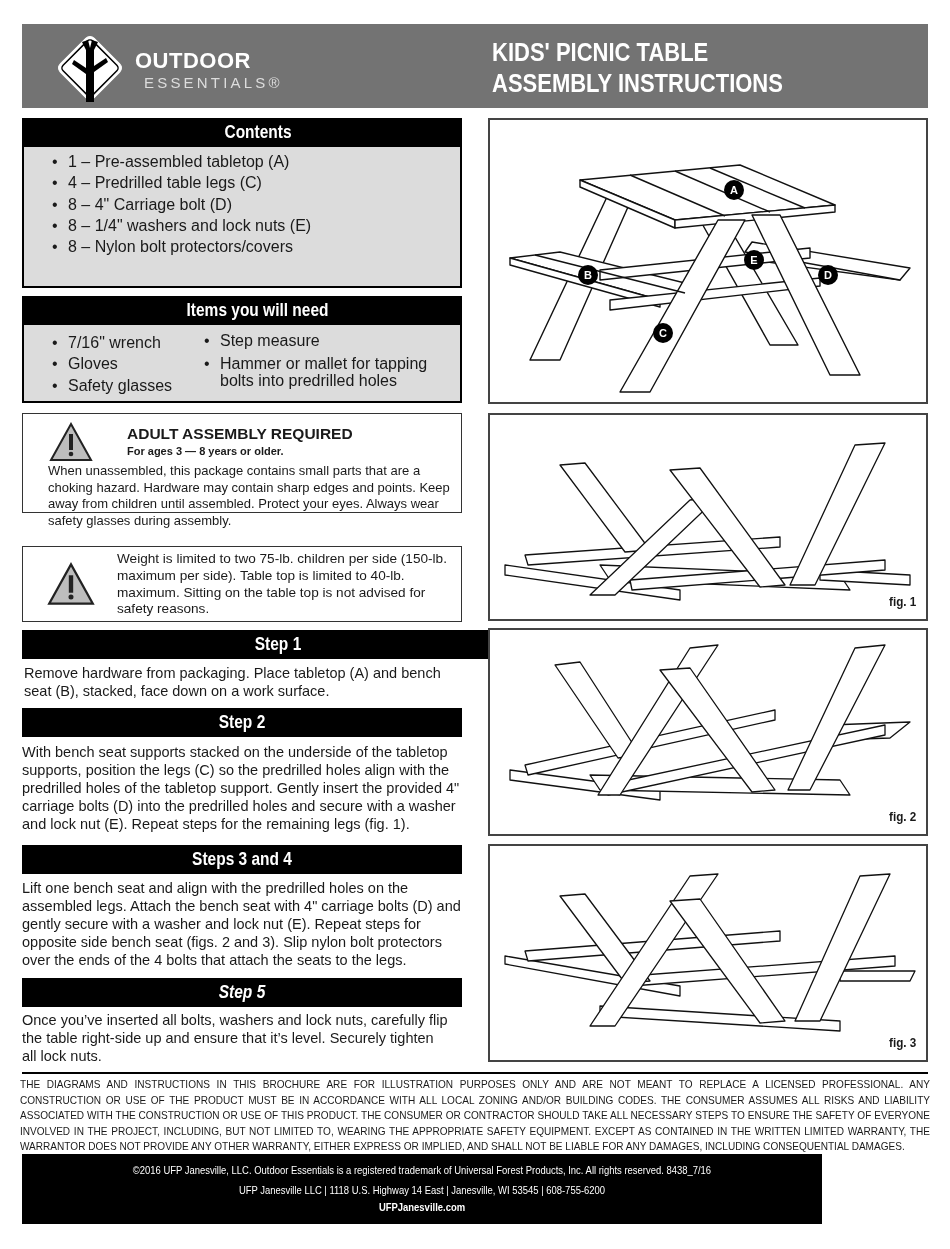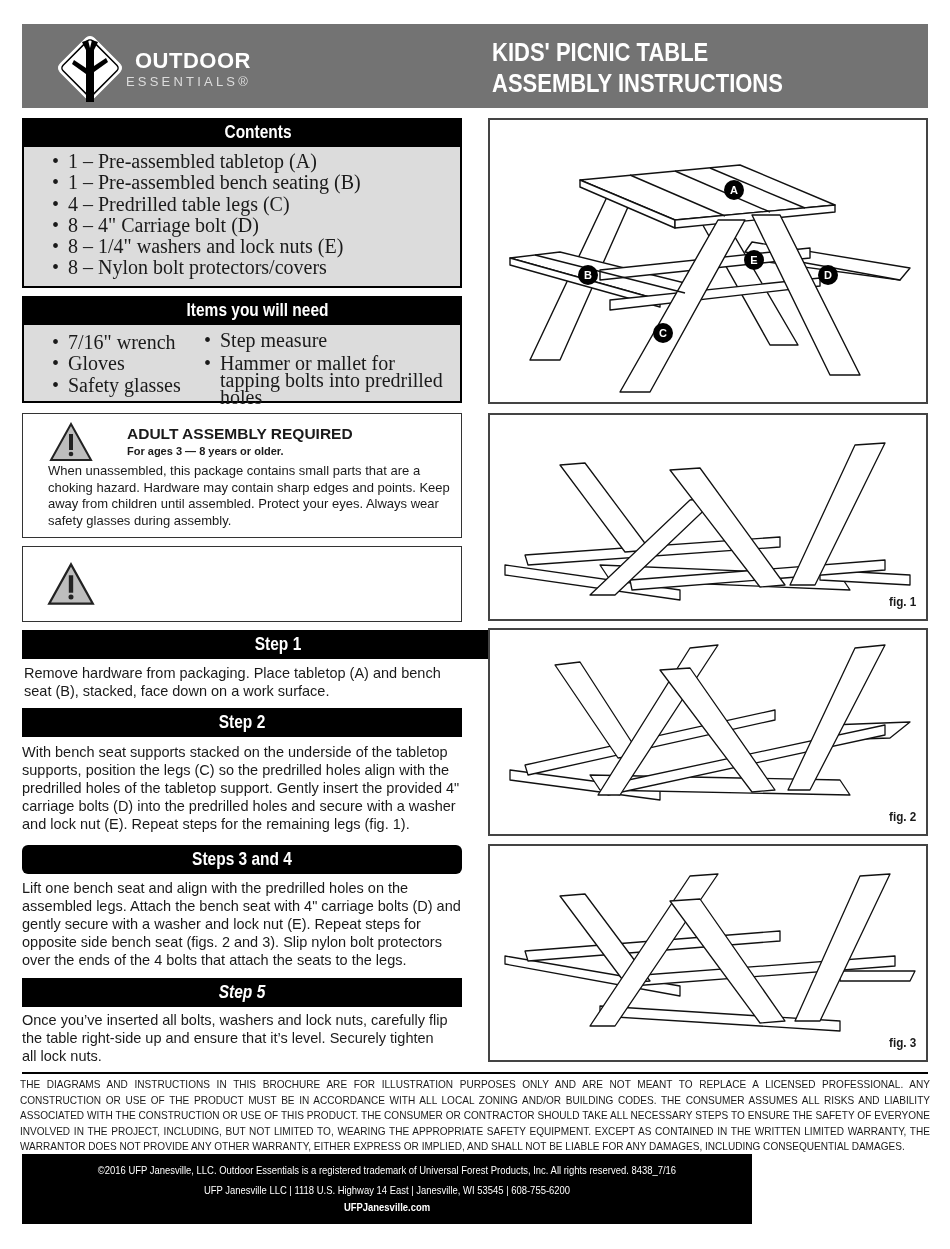--- a/index.html
+++ b/index.html
@@ -3,50 +3,50 @@
 <meta charset="utf-8">
 <style>
   * { box-sizing: border-box; margin: 0; padding: 0; }
   body { width: 950px; height: 1249px; background: #ffffff; font-family: "Liberation Sans", sans-serif; color: #1a1a1a; position: relative; overflow: hidden; }
   .abs { position: absolute; }
 
   
   .header { left: 22px; top: 24px; width: 906px; height: 84px; background: #737373; }
   .logo-mark { left: 30px; top: 6px; width: 76px; height: 76px; }
   .brand-name { left: 113px; top: 24px; color: #fff; font-weight: bold; font-size: 22px; letter-spacing: 0.5px; }
-  .brand-sub { left: 104px; top: 50px; color: #ddd; font-size: 13px; letter-spacing: 3.2px; }
+  .brand-sub { left: 122px; top: 50px; color: #ddd; font-size: 15px; letter-spacing: 3.2px; }
   .doc-title { left: 470px; top: 13px; color: #fff; font-weight: bold; font-size: 25px; line-height: 31px; transform: scaleX(0.88); transform-origin: left top; white-space: nowrap; }
 
   
   .bar { background: #000; color: #fff; font-weight: bold; font-size: 18px; text-align: center; height: 29px; line-height: 29px; }
   .bar span { display: inline-block; transform: scaleX(0.86); }
 
   
   .greybox { border: 2px solid #000; background: #dcdcdc; }
   .greybox .bar { margin: -2px -2px 0 -2px; padding-left: 32px; }
-  .blist { list-style: none; font-size: 20px; line-height: 21.3px; font-family: Liberation Serif, serif; }
+  .blist { list-style: none; font-size: 16px; line-height: 21.3px; }
   .blist li { padding-left: 16px; position: relative; }
   .blist li::before { content: "\2022"; position: absolute; left: 0; top: 0; }
 
   
   .warnbox { border: 1.5px solid #333; background: #fff; }
   .warn-icon { width: 44px; height: 40px; }
   .para { font-size: 14.5px; line-height: 18px; }
   .step-text { font-size: 14.5px; line-height: 18px; }
 
   
   .figbox { border: 2px solid #444; background: #fff; }
   .fig-label { font-weight: bold; font-size: 13px; position: absolute; right: 10px; bottom: 10px; transform: scaleX(0.9); transform-origin: right bottom; }
 
   
   .disclaimer-rule { left: 22px; top: 1072px; width: 906px; height: 2px; background: #000; }
   .disclaimer { left: 20px; top: 1077px; width: 1040px; font-size: 11.5px; line-height: 15.5px; text-transform: uppercase; transform: scaleX(0.875); transform-origin: left top; text-align: justify; }
 
   
-  .footer { left: 22px; top: 1154px; width: 730px; height: 70px; background: #000; color: #fff; text-align: center; }
+  .footer { left: 22px; top: 1154px; width: 800px; height: 70px; background: #000; color: #fff; text-align: center; }
   .footer .ln { font-size: 10.5px; line-height: 20px; transform: scaleX(0.9); }
 </style>
 </head>
 <body>
 
 <div class="abs header">
   <svg class="abs logo-mark" viewBox="0 0 76 76">
     <rect x="14" y="14" width="48" height="48" rx="6" transform="rotate(45 38 38)" fill="#fff" stroke="#fff" stroke-width="1"></rect>
     <rect x="17" y="17" width="42" height="42" rx="4" transform="rotate(45 38 38)" fill="none" stroke="#000" stroke-width="1.5"></rect>
     <path d="M34 72 L34 44 L20 34 L22 30 L34 38 L34 20 L30 12 L36 10 L38 18 L40 10 L46 12 L42 20 L42 36 L54 28 L56 32 L42 42 L42 72 Z" fill="#000"></path>
@@ -56,67 +56,67 @@
   <div class="abs doc-title">
     <div>KIDS' PICNIC TABLE</div>
     <div>ASSEMBLY INSTRUCTIONS</div>
   </div>
 </div>
 
 <div class="abs greybox" style="left:22px; top:118px; width:440px; height:170px;">
   <div class="bar"><span>Contents</span></div>
   <ul class="blist" style="padding:4px 0 0 28px;">
     <li>1 – Pre-assembled tabletop (A)</li>
-    <li>1 – Pre-assembled bench seating (B)</li>
     <li>4 – Predrilled table legs (C)</li>
     <li>8 – 4" Carriage bolt (D)</li>
     <li>8 – 1/4" washers and lock nuts (E)</li>
     <li>8 – Nylon bolt protectors/covers</li>
   </ul>
 </div>
 
 <div class="abs greybox" style="left:22px; top:296px; width:440px; height:107px;">
   <div class="bar"><span>Items you will need</span></div>
   <ul class="blist" style="position:absolute; left:28px; top:34px;">
     <li>7/16" wrench</li>
     <li>Gloves</li>
     <li>Safety glasses</li>
   </ul>
   <ul class="blist" style="position:absolute; left:180px; top:34px; width:240px; line-height:17px;">
     <li style="margin-bottom:6px;">Step measure</li>
     <li>Hammer or mallet for tapping bolts into predrilled holes</li>
   </ul>
 </div>
 
-<div class="abs warnbox" style="left:22px; top:413px; width:440px; height:125px;">
+<div class="abs warnbox" style="left:22px; top:413px; width:440px; height:100px;">
   <svg class="abs warn-icon" viewBox="0 0 44 40" style="left:26px; top:8px;">
     <polygon points="22,2 42,38 2,38" fill="#bdbdbd" stroke="#222" stroke-width="2"></polygon>
     <rect x="20" y="12" width="4" height="16" fill="#222"></rect>
     <circle cx="22" cy="32" r="2.3" fill="#222"></circle>
   </svg>
   <div class="abs" style="left:104px; top:11px; font-weight:bold; font-size:15.5px;">ADULT ASSEMBLY REQUIRED</div>
   <div class="abs" style="left:104px; top:31px; font-weight:bold; font-size:11px;">For ages 3 — 8 years or older.</div>
   <div class="abs para" style="left:25px; top:49px; width:405px; font-size:13px; line-height:16.5px;">When unassembled, this package contains small parts that are a choking hazard. Hardware may contain sharp edges and points. Keep away from children until assembled. Protect your eyes. Always wear safety glasses during assembly.</div>
 </div>
 
 <div class="abs warnbox" style="left:22px; top:546px; width:440px; height:76px;">
   <svg class="abs warn-icon" viewBox="0 0 44 40" style="left:24px; top:14px; width:48px; height:46px;">
     <polygon points="22,2 42,38 2,38" fill="#bdbdbd" stroke="#222" stroke-width="2"></polygon>
     <rect x="20" y="12" width="4" height="16" fill="#222"></rect>
     <circle cx="22" cy="32" r="2.3" fill="#222"></circle>
   </svg>
+  <div class="abs para" style="left:94px; top:4px; width:336px; font-size:13.6px; line-height:16.8px;">Weight is limited to two 75-lb. children per side (150-lb. maximum per side). Table top is limited to 40-lb. maximum. Sitting on the table top is not advised for safety reasons.</div>
 </div>
 
 <div class="abs bar" style="left:22px; top:630px; width:512px;"><span>Step 1</span></div>
 <div class="abs step-text" style="left:24px; top:664px; width:438px;">Remove hardware from packaging. Place tabletop (A) and bench seat (B), stacked, face down on a work surface.</div>
 
 <div class="abs bar" style="left:22px; top:708px; width:440px;"><span>Step 2</span></div>
 <div class="abs step-text" style="left:22px; top:743px; width:442px;">With bench seat supports stacked on the underside of the tabletop supports, position the legs (C) so the predrilled holes align with the predrilled holes of the tabletop support. Gently insert the provided 4" carriage bolts (D) into the predrilled holes and secure with a washer and lock nut (E). Repeat steps for the remaining legs (fig. 1).</div>
 
-<div class="abs bar" style="left:22px; top:845px; width:440px;border-radius:6px;"><span>Steps 3 and 4</span></div>
+<div class="abs bar" style="left:22px; top:845px; width:440px;"><span>Steps 3 and 4</span></div>
 <div class="abs step-text" style="left:22px; top:879px; width:442px;">Lift one bench seat and align with the predrilled holes on the assembled legs. Attach the bench seat with 4" carriage bolts (D) and gently secure with a washer and lock nut (E). Repeat steps for opposite side bench seat (figs. 2 and 3). Slip nylon bolt protectors over the ends of the 4 bolts that attach the seats to the legs.</div>
 
 <div class="abs bar" style="left:22px; top:978px; width:440px;font-style:italic;"><span>Step 5</span></div>
 <div class="abs step-text" style="left:22px; top:1011px; width:430px;">Once you’ve inserted all bolts, washers and lock nuts, carefully flip the table right-side up and ensure that it’s level. Securely tighten all lock nuts.</div>
 
 <div class="abs figbox" style="left:488px; top:118px; width:440px; height:286px;">
   <svg width="436" height="282" viewBox="0 0 436 282">
     <g fill="#fff" stroke="#111" stroke-width="1.4" stroke-linejoin="round">
 
       <polygon points="40,240 70,240 150,60 125,60"></polygon>

